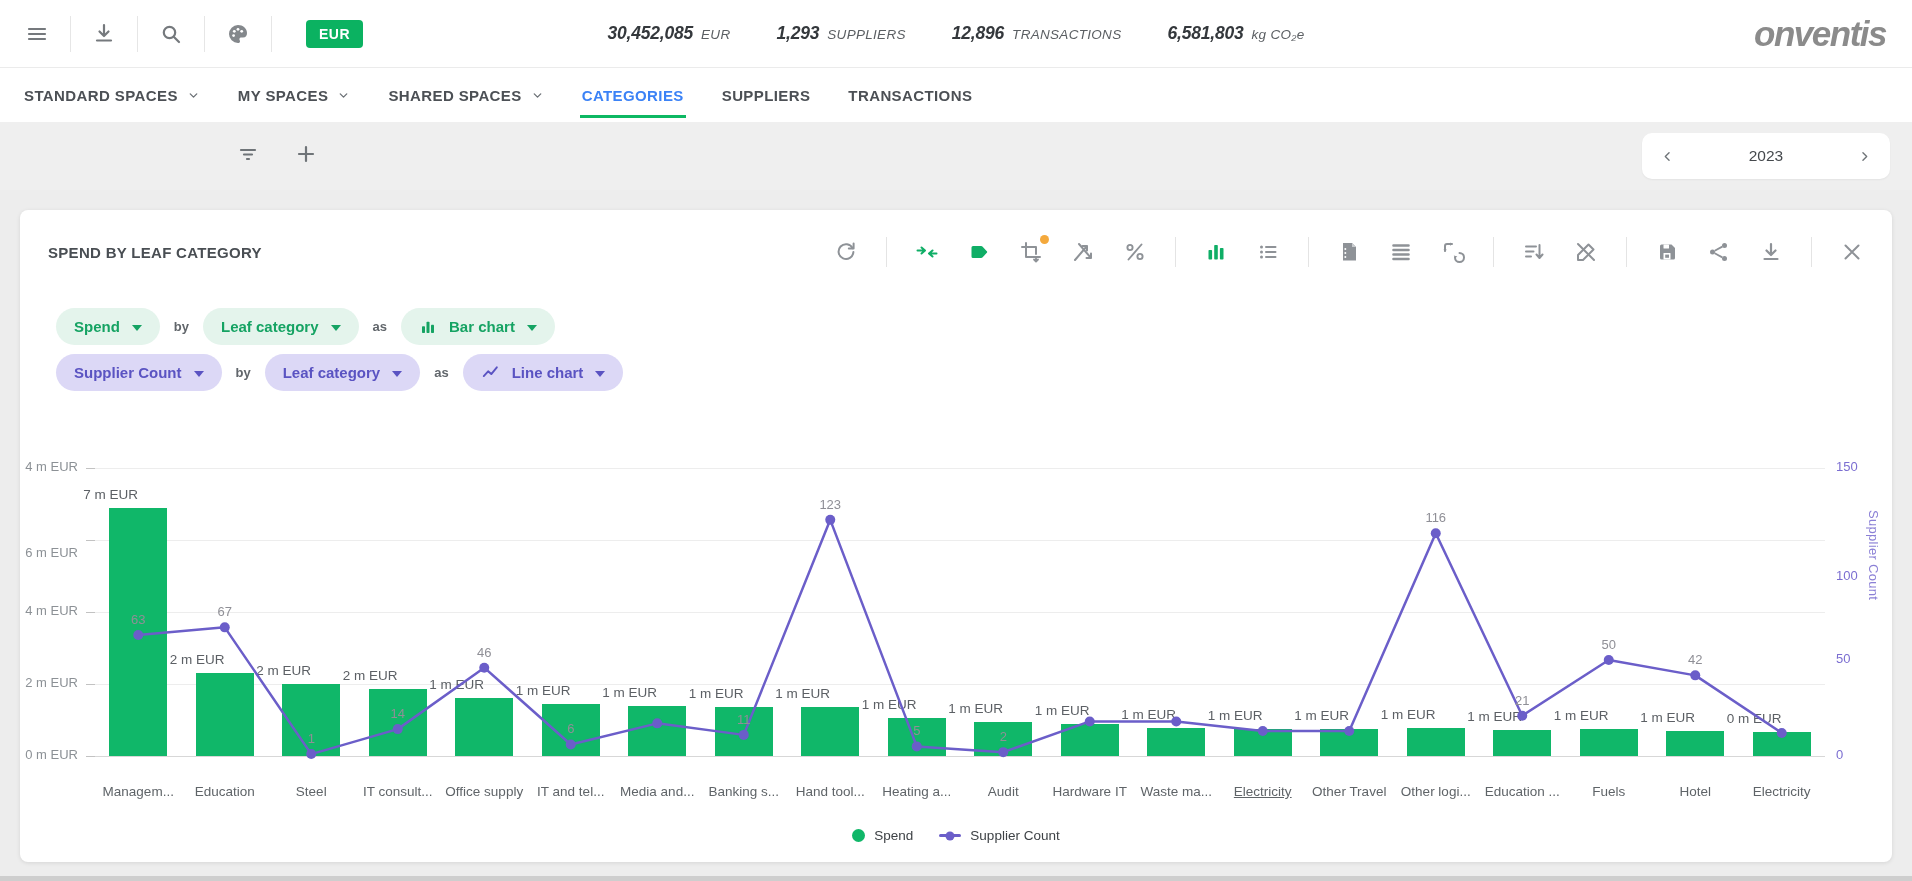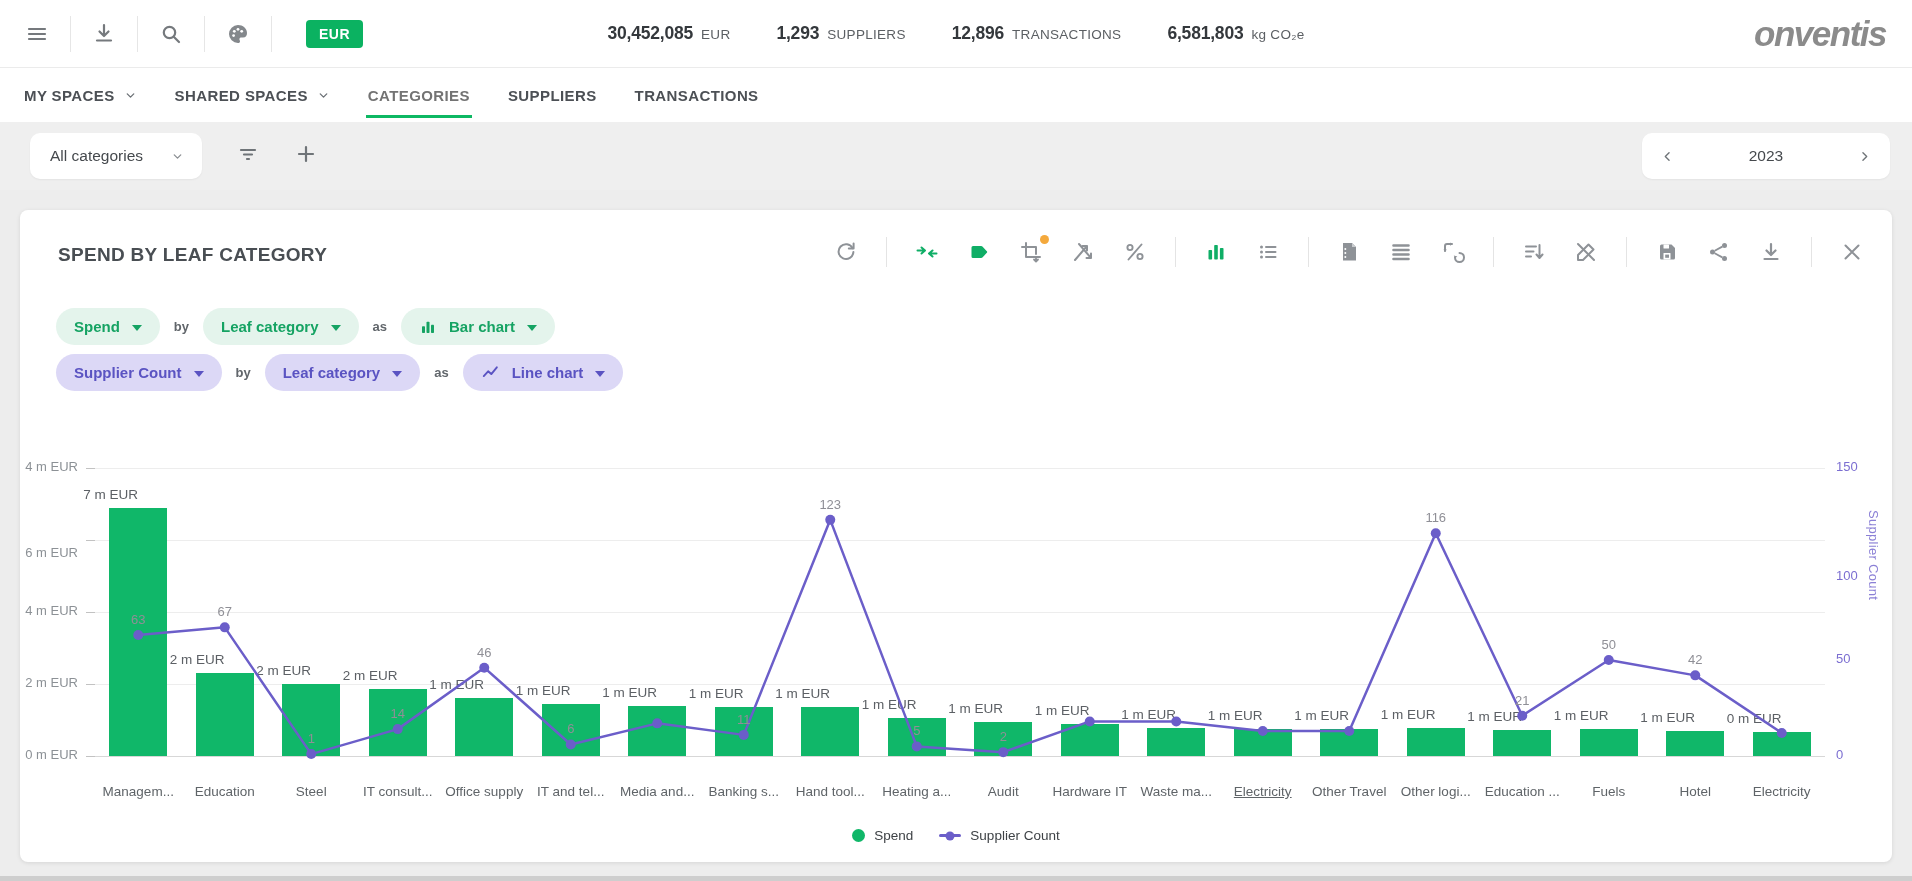--- a/index.html
+++ b/index.html
@@ -6,42 +6,42 @@
   html,body { width:1912px; height:881px; }
   body { position:relative; background:#ededed; font-family:"Liberation Sans", sans-serif; overflow:hidden; }
 
   
   .header { position:absolute; top:0; left:0; right:0; height:68px; background:#fff; border-bottom:1px solid #ebebeb; z-index:5; }
   .header-icons { position:absolute; left:14px; top:0; height:100%; display:flex; align-items:center; }
   .hicon { width:46px; height:46px; display:flex; align-items:center; justify-content:center; cursor:pointer; }
   .hdiv { width:1px; height:36px; background:#e6e6e6; margin:0 10px; }
   .badge { margin-left:24px; padding:6px 13px; border-radius:4px; color:#fff; font-size:14px; font-weight:bold; letter-spacing:.5px; }
   .stats { position:absolute; left:50%; top:0; height:100%; transform:translateX(-50%); display:flex; gap:46px; align-items:center; white-space:nowrap; }
-  .stat { display:flex; align-items:baseline; gap:8px; }
+  .stat { display:flex; align-items:baseline; gap:8px;font-style:italic; }
   .stat-value { font-size:17.5px; font-weight:bold; color:#34383c; letter-spacing:-.2px; }
   .stat-unit { font-size:13.5px; color:#5b5f63; letter-spacing:.3px; }
   .logo { position:absolute; right:26px; top:50%; transform:translateY(-50%); font-size:35px; font-weight:bold; font-style:italic; color:#8b8b8b; letter-spacing:-1.5px; }
 
   
   .nav { position:absolute; top:68px; left:0; right:0; height:54px; background:#fff; display:flex; align-items:center; padding-left:24px; gap:38px; }
   .nav-item { position:relative; height:100%; display:flex; align-items:center; gap:9px; font-size:15px; font-weight:bold; color:#4c5055; letter-spacing:.4px; cursor:pointer; }
-  .nav-item.active { color:#737373; }
+  .nav-item.active { color:#3b82f6; }
   .nav-item.active::after { content:''; position:absolute; left:-2px; right:-2px; bottom:4px; height:3px; background:#0db863; }
 
   
   .filterbar { position:absolute; top:122px; left:0; right:0; height:68px; background:#efefef; }
   .cat-pill { position:absolute; left:30px; top:11px; height:46px; background:#fff; border-radius:10px; display:flex; align-items:center; gap:28px; padding:0 18px 0 20px; font-size:15.5px; color:#45494d; box-shadow:0 1px 2px rgba(0,0,0,.05); cursor:pointer; }
   .fb-icon { position:absolute; top:50%; transform:translateY(-50%); cursor:pointer; }
   .year-pill { position:absolute; right:22px; top:11px; width:248px; height:46px; background:#fff; border-radius:10px; box-shadow:0 1px 2px rgba(0,0,0,.05); display:flex; align-items:center; justify-content:space-between; padding:0 18px; }
   .year-txt { font-size:15.5px; color:#45494d; }
   .yr-btn { cursor:pointer; display:flex; align-items:center; }
 
   
   .card { position:absolute; left:20px; top:210px; width:1872px; height:652px; background:#fff; border-radius:8px; box-shadow:0 1px 4px rgba(0,0,0,.10); }
-  .panel-title { position:absolute; left:38px; top:34px; font-size:19px; font-weight:bold; color:#494e53; letter-spacing:.3px; }
+  .panel-title { position:absolute; left:28px; top:34px; font-size:15px; font-weight:bold; color:#494e53; letter-spacing:.3px; }
   .toolbar { position:absolute; right:28px; top:27px; display:flex; align-items:center; gap:28px; }
   .tool { width:24px; height:24px; cursor:pointer; position:relative; flex:0 0 auto; }
   .tb-div { width:1px; height:30px; background:#e4e4e4; flex:0 0 auto; }
   .odot { position:absolute; top:-5px; right:-6px; width:9px; height:9px; border-radius:50%; }
 
   
   .config-row { position:absolute; left:36px; display:flex; align-items:center; gap:14px; }
   .config-row.r1 { top:98px; }
   .config-row.r2 { top:144px; }
   .pill { height:37px; border-radius:19px; display:flex; align-items:center; gap:12px; padding:0 18px; font-size:15px; font-weight:bold; cursor:pointer; }
@@ -125,20 +125,26 @@
       <span class="stat-value">6,581,803</span>
       <span class="stat-unit">kg CO₂e</span>
     </div>
   </div>
 
   <div class="logo">onventis</div>
 </div>
 
 <div class="nav">
   <div class="nav-item">
+    <span>STANDARD SPACES</span>
+    <svg width="13" height="13" viewBox="0 0 24 24">
+        <path d="m6 9 6 6 6-6" stroke="#6b7075" stroke-width="2.4" fill="none" stroke-linecap="round" stroke-linejoin="round"></path>
+      </svg>
+  </div>
+  <div class="nav-item">
     <span>MY SPACES</span>
     <svg width="13" height="13" viewBox="0 0 24 24">
         <path d="m6 9 6 6 6-6" stroke="#6b7075" stroke-width="2.4" fill="none" stroke-linecap="round" stroke-linejoin="round"></path>
       </svg>
   </div>
   <div class="nav-item">
     <span>SHARED SPACES</span>
     <svg width="13" height="13" viewBox="0 0 24 24">
         <path d="m6 9 6 6 6-6" stroke="#6b7075" stroke-width="2.4" fill="none" stroke-linecap="round" stroke-linejoin="round"></path>
       </svg>
@@ -148,26 +154,20 @@
   </div>
   <div class="nav-item">
     <span>SUPPLIERS</span>
   </div>
   <div class="nav-item">
     <span>TRANSACTIONS</span>
   </div>
 </div>
 
 <div class="filterbar">
-  <div class="cat-pill">
-    <span>All categories</span>
-    <svg width="13" height="13" viewBox="0 0 24 24">
-        <path d="m6 9 6 6 6-6" stroke="#8a8e92" stroke-width="2.4" fill="none" stroke-linecap="round" stroke-linejoin="round"></path>
-      </svg>
-  </div>
   <div class="fb-icon" style="left:236px">
     <svg width="24" height="24" viewBox="0 0 24 24">
         <path d="M5 8h14M8 12.5h8M11 17h2" stroke="#6f7478" stroke-width="2.2" stroke-linecap="round"></path>
       </svg>
   </div>
   <div class="fb-icon" style="left:294px">
     <svg width="24" height="24" viewBox="0 0 24 24">
         <path d="M12 5v14M5 12h14" stroke="#6f7478" stroke-width="2.2" stroke-linecap="round"></path>
       </svg>
   </div>

